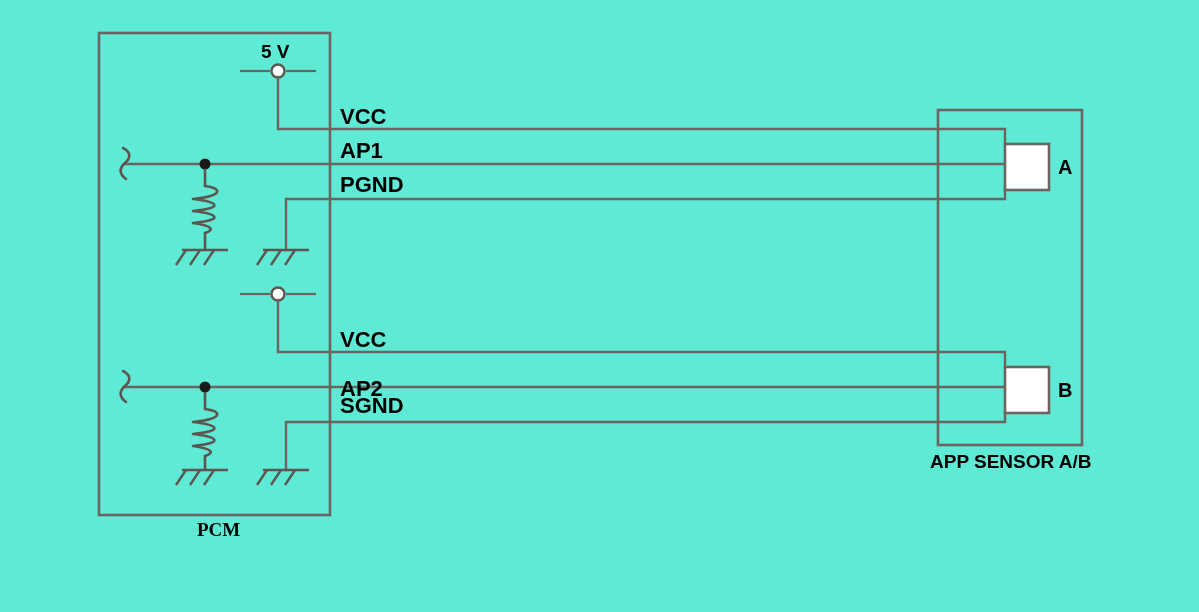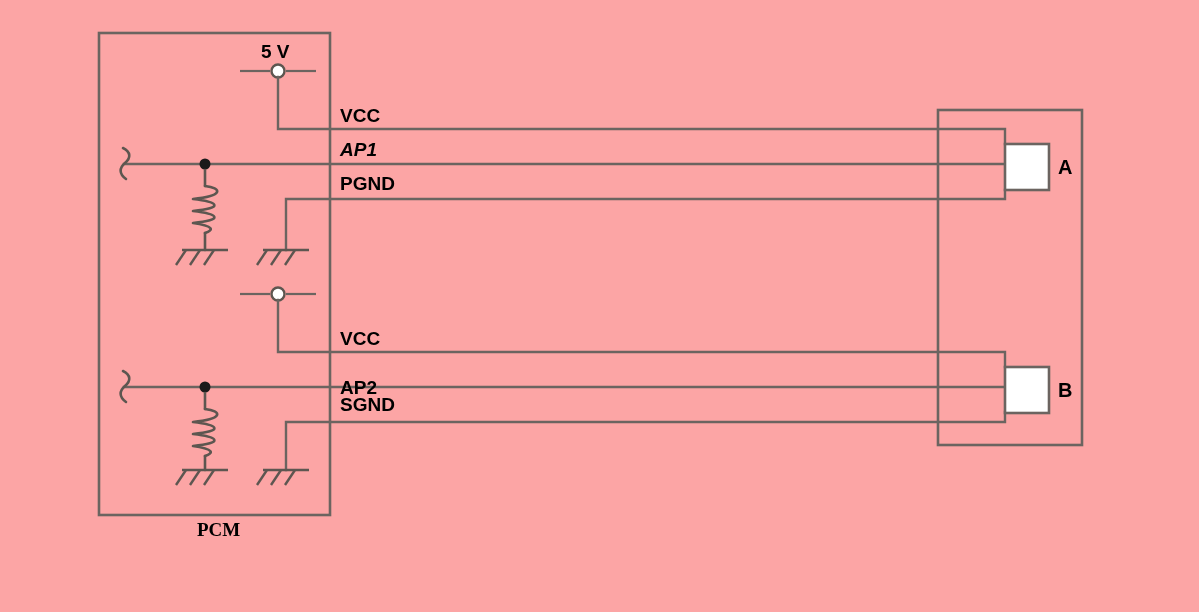--- a/index.html
+++ b/index.html
@@ -7,21 +7,21 @@
     padding: 0;
     background: #ffffff;
   }
   body {
     font-family: "Liberation Sans", sans-serif;
   }
   #diagram-root {
     position: relative;
     width: 1199px;
     height: 612px;
-    background: #fca5a5;
+    background: #5eead4;
     overflow: hidden;
   }
   #diagram-root svg {
     position: absolute;
     top: 0;
     left: 0;
     display: block;
   }
   .wire {
     stroke: #6b6460;
@@ -74,21 +74,21 @@
     stroke-linecap: round;
   }
   .lbl {
     position: absolute;
     font-family: "Liberation Sans", sans-serif;
     font-weight: bold;
     color: #000000;
     white-space: nowrap;
     line-height: 1;
   }
-  .lbl-pin   { font-size: 19px; }
+  .lbl-pin   { font-size: 22px; }
   .lbl-volt  { font-size: 19px; }
   .lbl-sens  { font-size: 20px; }
   .lbl-block { font-size: 19px; }
 </style>
 </head>
 <body>
 
 <div id="diagram-root">
 
   <svg width="1199" height="612" viewBox="0 0 1199 612">
@@ -172,30 +172,31 @@
     </g>
 
     <rect class="sensor-box" x="1005" y="367" width="44" height="46"></rect>
 
   </svg>
 
   <div class="lbl lbl-volt" style="left:261px; top:42px;">5 V</div>
 
   <div class="lbl lbl-pin" style="left:340px; top:106px;">VCC</div>
 
-  <div class="lbl lbl-pin" style="left:340px; top:140px;font-style:italic;">AP1</div>
+  <div class="lbl lbl-pin" style="left:340px; top:140px;">AP1</div>
 
   <div class="lbl lbl-pin" style="left:340px; top:174px;text-align:right;">PGND</div>
 
   <div class="lbl lbl-pin" style="left:340px; top:329px;">VCC</div>
 
   <div class="lbl lbl-pin" style="left:340px; top:378px;">AP2</div>
 
   <div class="lbl lbl-pin" style="left:340px; top:395px;">SGND</div>
 
   <div class="lbl lbl-sens" style="left:1058px; top:157px;">A</div>
 
   <div class="lbl lbl-sens" style="left:1058px; top:380px;">B</div>
 
+  <div class="lbl lbl-block" style="left:930px; top:452px;">APP SENSOR A/B</div>
 
   <div class="lbl lbl-block" style="left:197px; top:520px;font-family:Liberation Serif, serif;">PCM</div>
 
 </div>
 
 </body></html>

